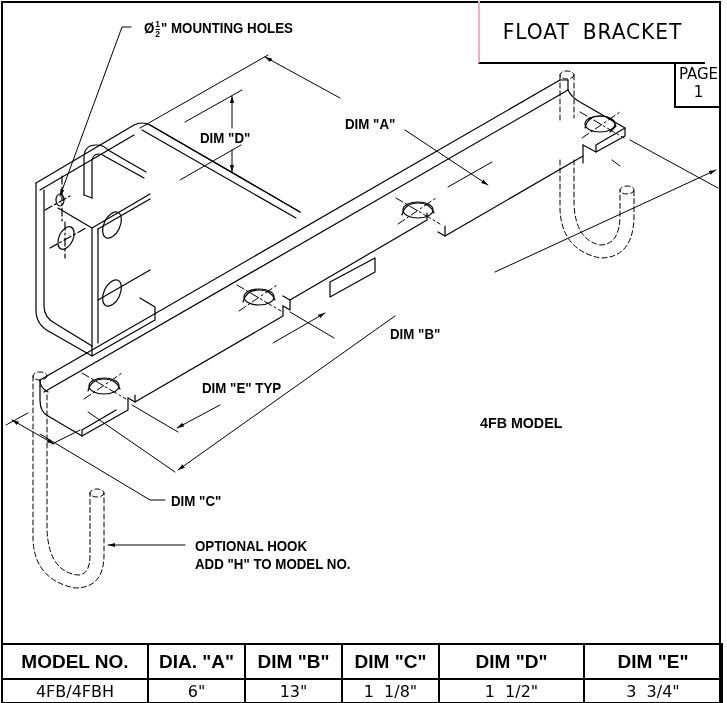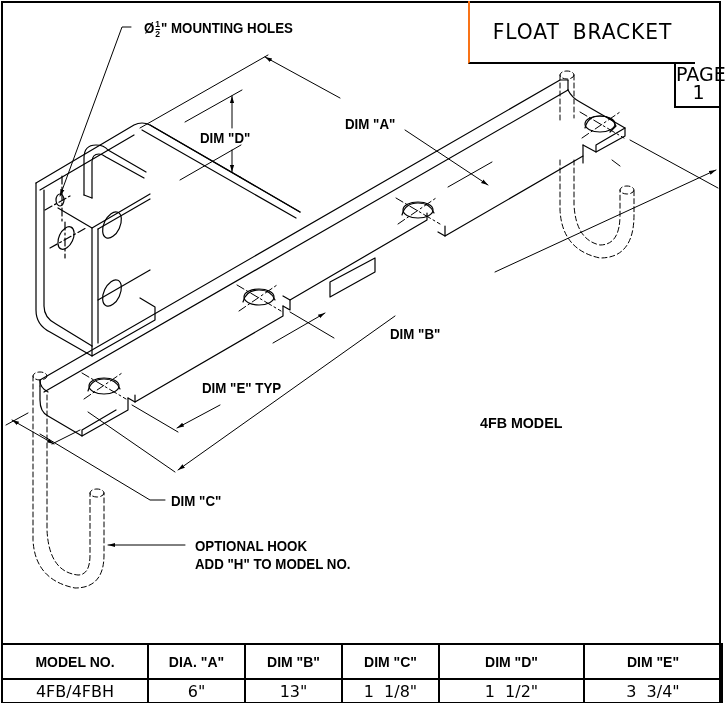--- a/index.html
+++ b/index.html
@@ -1,28 +1,28 @@
 <!DOCTYPE html>
 <html><head>
 <meta charset="utf-8">
 <style>
   html, body { margin:0; padding:0; background:#ffffff; }
   body { width:727px; height:703px; position:relative; overflow:hidden; font-family:"Liberation Sans", sans-serif; color:#000; }
   #sheet { position:absolute; left:0; top:0; width:727px; height:703px; }
   .frame { position:absolute; left:1px; top:1px; width:720px; height:720px; border:2px solid #000; box-sizing:border-box; }
-  .title-box { position:absolute; left:468px; top:1px; width:227px; height:63px; border-left:2px solid #f97316; border-bottom:2px solid #000; box-sizing:border-box; display:flex; align-items:center; justify-content:center; }
+  .title-box { position:absolute; left:478px; top:1px; width:227px; height:63px; border-left:2px solid #f9a8d4; border-bottom:2px solid #000; box-sizing:border-box; display:flex; align-items:center; justify-content:center; }
   .title-text { font-family:"DejaVu Sans", sans-serif; font-size:22px; letter-spacing:1px; word-spacing:6px; transform:scaleX(0.92); }
-  .page-box { position:absolute; left:674px; top:62px; width:47px; height:46px; border-left:2px solid #000; border-bottom:2px solid #000; box-sizing:border-box; text-align:center; font-family:"DejaVu Sans", sans-serif; font-size:19px; line-height:18px; padding-top:3px; }
+  .page-box { position:absolute; left:674px; top:62px; width:47px; height:46px; border-left:2px solid #000; border-bottom:2px solid #000; box-sizing:border-box; text-align:center; font-family:"DejaVu Sans", sans-serif; font-size:15px; line-height:18px; padding-top:3px; }
   .label { position:absolute; font-family:"Liberation Sans", sans-serif; font-weight:bold; font-size:14px; white-space:nowrap; transform:scaleX(0.95); transform-origin:left center; }
   .model-label { font-size:15px; }
   svg.drawing { position:absolute; left:0; top:0; }
   .table-wrap { position:absolute; left:1px; top:643px; width:720px; }
   table.spec { border-collapse:collapse; width:100%; table-layout:fixed; }
   table.spec th, table.spec td { border:2px solid #000; text-align:center; padding:0; }
-  table.spec th { height:33px; font-family:"Liberation Sans", sans-serif; font-weight:bold; font-size:14px; transform:none;border-radius:6px; }
+  table.spec th { height:33px; font-family:"Liberation Sans", sans-serif; font-weight:bold; font-size:19px; transform:none;border-radius:6px; }
   table.spec td { height:22px; font-family:"DejaVu Sans", sans-serif; font-size:16px; }
   .frac { display:inline-block; vertical-align:middle; text-align:center; font-size:9px; line-height:9px; margin:0 1px; }
 </style>
 </head>
 <body>
 
 <div id="sheet">
   <div class="frame"></div>
 
   <div class="title-box">

